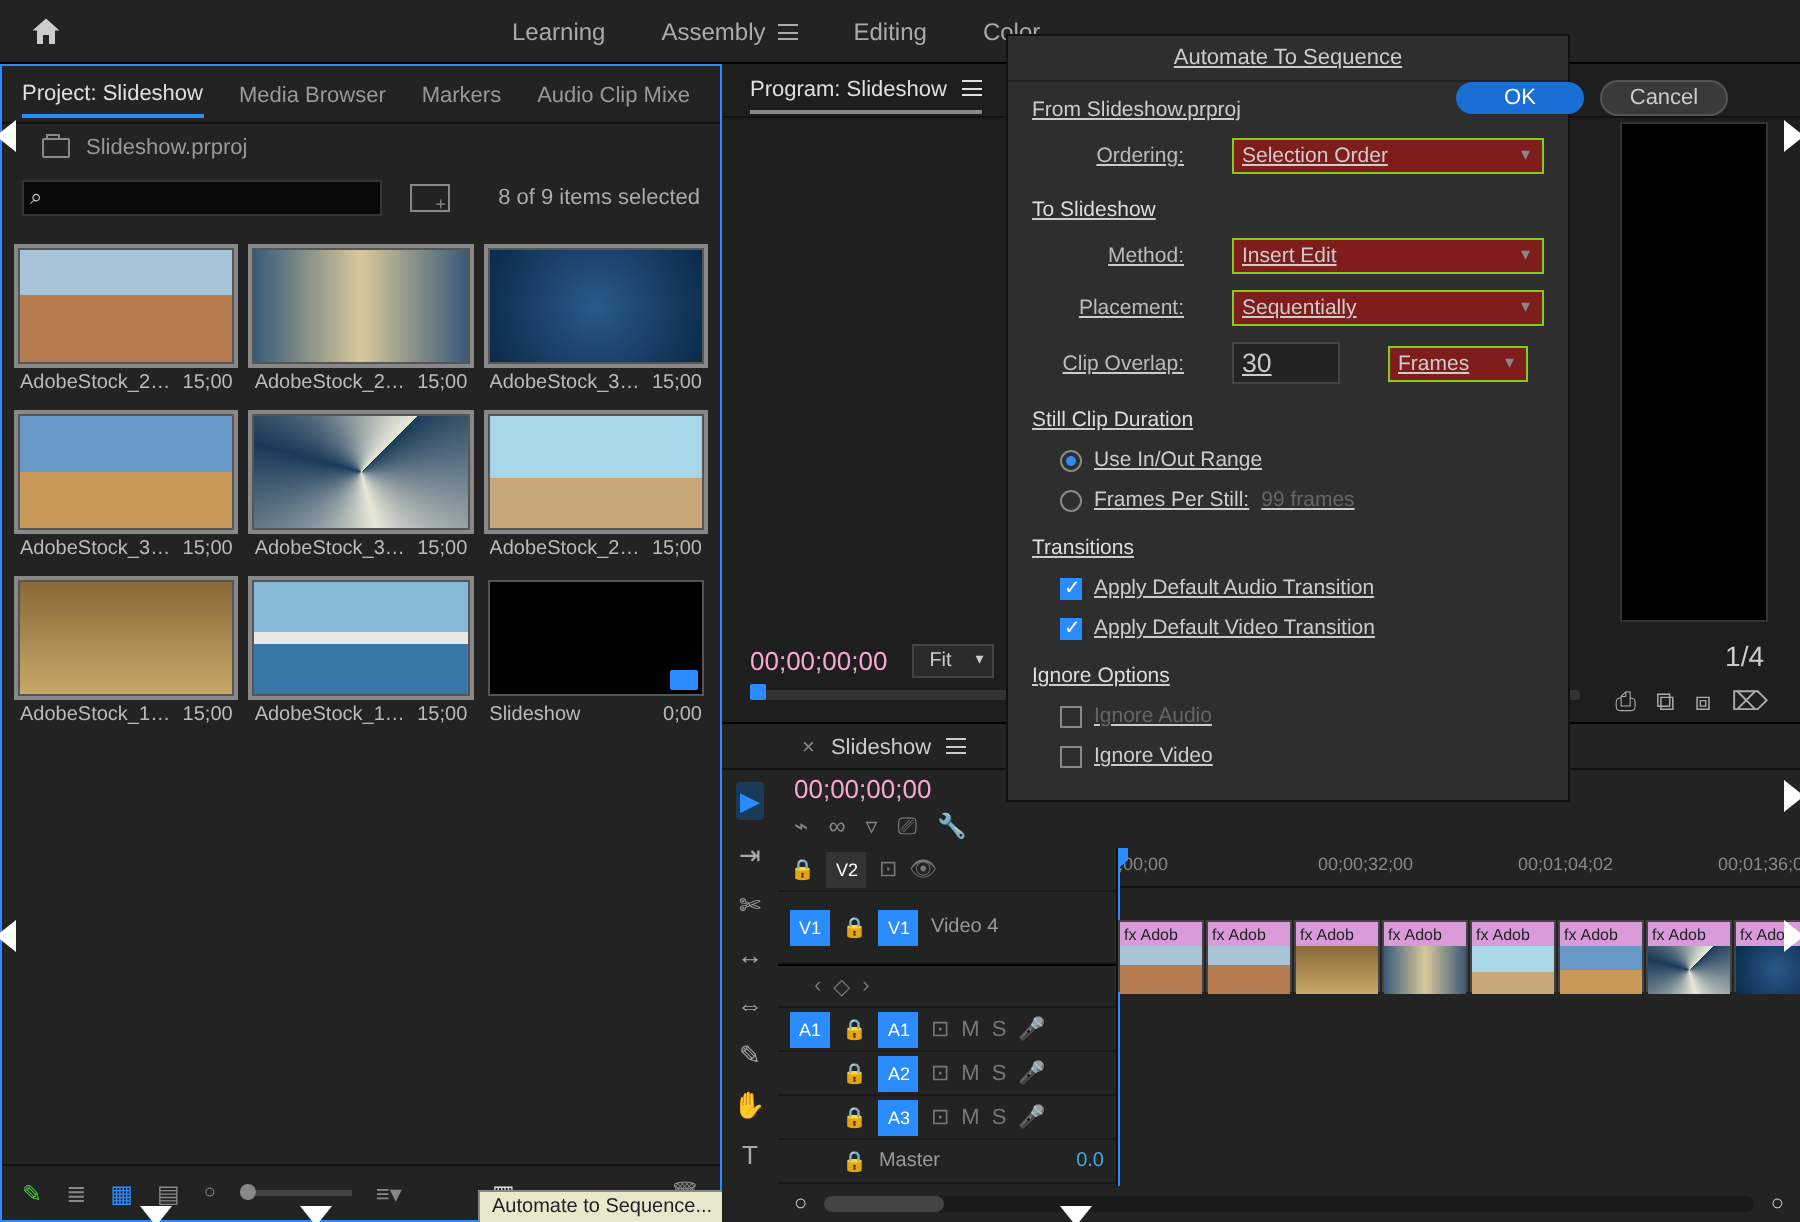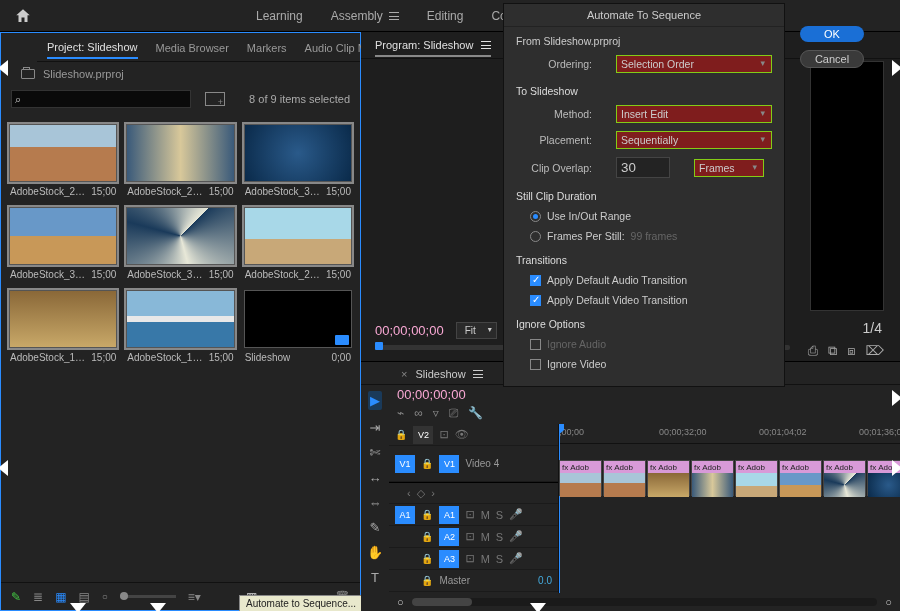--- a/index.html
+++ b/index.html
@@ -6,21 +6,21 @@
   body { background:#1a1a1a; color:#ccc; width:900px; height:611px; overflow:hidden; position:relative; font-size:11px; }
   .topbar { height:32px; background:#232323; display:flex; align-items:center; padding:0 14px; gap:24px; border-bottom:1px solid #000; }
   .home-ic { width:18px; height:18px; color:#ccc; }
   .tabs { display:flex; gap:28px; margin-left:200px; }
   .tabs span { color:#aaa; cursor:pointer; font-size:12px; display:flex; align-items:center; gap:6px;}
   .tabs span.active { color:#2a8cff; }
   .ham { display:inline-block; width:10px; height:8px; border-top:1px solid currentColor; border-bottom:1px solid currentColor; position:relative;}
   .ham::after{content:"";position:absolute;top:3px;left:0;right:0;border-top:1px solid currentColor;}
   .main { display:flex; height:579px; }
   .left-panel { width:361px; background:#232323; border:1px solid #2a8cff; display:flex; flex-direction:column; }
-  .panel-tabs { display:flex; gap:18px; padding:7px 10px 6px; border-bottom:1px solid #111; font-size:11px; align-items:center;margin-left:36px;}
+  .panel-tabs { display:flex; gap:18px; padding:7px 10px 6px; border-bottom:1px solid #111; font-size:11px; align-items:center;}
   .panel-tabs span { color:#999; cursor:pointer; white-space:nowrap;}
   .panel-tabs span.active { color:#e0e0e0; border-bottom:2px solid #2a8cff; padding-bottom:4px; margin-bottom:-5px;}
   .panel-tabs .expand { margin-left:auto; color:#2a8cff; font-size:13px;}
   .proj-path { display:flex; align-items:center; gap:8px; padding:6px 20px; color:#999;}
   .bin-ic { width:14px; height:10px; border:1px solid #888; border-radius:1px; position:relative;}
   .bin-ic::before{content:"";position:absolute;top:-3px;left:1px;width:5px;height:2px;border:1px solid #888;border-bottom:none;}
   .search-row { display:flex; align-items:center; padding:4px 10px 8px; gap:8px;}
   .search-row input { flex:0 0 150px; background:#0a0a0a; border:1px solid #333; color:#ccc; padding:2px 18px 2px 6px; height:18px; font-size:11px;}
   .search-wrap{position:relative;}
   .search-wrap .mag{position:absolute;left:4px;top:3px;}
@@ -95,38 +95,38 @@
   .zoom-row{height:18px;display:flex;align-items:center;padding:0 8px;gap:8px;}
   .zoom-bar{flex:1;height:8px;background:#1a1a1a;border-radius:4px;position:relative;}
   .zoom-handle{position:absolute;left:0;width:60px;height:8px;background:#444;border-radius:4px;}
   
   .proj-toolbar{height:28px;display:flex;align-items:center;gap:12px;padding:0 10px;border-top:1px solid #111;color:#888;font-size:12px;position:relative;}
   .proj-toolbar span{cursor:pointer;}
   .proj-toolbar .slider{width:56px;height:3px;background:#444;position:relative;}
   .proj-toolbar .slider::after{content:"";position:absolute;left:0;top:-3px;width:8px;height:8px;border-radius:50%;background:#888;}
   .tooltip{position:absolute;left:238px;bottom:-2px;background:#e8e8cc;color:#222;padding:2px 6px;font-size:10px;border:1px solid #888;white-space:nowrap;}
   
-  .dialog{position:absolute;left:503px;top:3px;width:282px;background:#2e2e2e;border:1px solid #111;z-index:100;padding-bottom:12px;font-size:10.5px;color:#ccc;}
+  .dialog{position:absolute;left:503px;top:17px;width:282px;background:#2e2e2e;border:1px solid #111;z-index:100;padding-bottom:12px;font-size:10.5px;color:#ccc;text-decoration:underline;}
   .dialog .title{background:#2e2e2e;text-align:center;padding:5px 0;border-bottom:1px solid #222;font-size:11px;}
   .dlg-body{padding:8px 12px 4px;display:flex;flex-direction:column;gap:8px;}
   .dlg-row{display:flex;align-items:center;gap:24px;}
   .dlg-row label{width:76px;text-align:right;color:#bbb;}
   .dlg-sel{flex:1;background:#7f1d1d;border:1px solid #84cc16;padding:2px 4px;position:relative;color:#ccc;}
   .dlg-sel::after{content:"▾";position:absolute;right:6px;top:2px;font-size:9px;color:#888;}
   .dlg-sel.sm{flex:0 0 70px;}
   .dlg-input{width:54px;background:#232323;border:1px solid #444;padding:2px 4px;color:#ccc;}
   .section-h{color:#ddd;margin-top:4px;}
   .radio,.check{display:flex;align-items:center;gap:6px;padding-left:14px;color:#ccc;}
   .radio .r{width:11px;height:11px;border:1px solid #888;border-radius:50%;position:relative;}
   .radio .r.on::after{content:"";position:absolute;inset:2px;background:#2a8cff;border-radius:50%;}
   .check .c{width:11px;height:11px;border:1px solid #888;position:relative;}
   .check .c.on{background:#2a8cff;border-color:#2a8cff;}
   .check .c.on::after{content:"✓";position:absolute;left:1px;top:-2px;font-size:10px;color:#fff;}
   .dim{color:#666;}
-  .dlg-btns{position:absolute;right:-80px;top:22px;display:flex;flex-direction:column;gap:8px;}
+  .dlg-btns{position:absolute;right:-80px;top:22px;display:flex;flex-direction:row;gap:8px;align-items:center;}
   .btn{width:64px;padding:2px 0;text-align:center;border-radius:10px;font-size:11px;cursor:pointer;}
   .btn.ok{background:#1a6fd6;color:#fff;}
   .btn.cancel{background:#3a3a3a;border:1px solid #555;color:#ccc;}
   .decor{position:absolute;width:0;height:0;}
   .dL{border-top:8px solid transparent;border-bottom:8px solid transparent;border-left:10px solid #fff;}
   .dR{border-top:8px solid transparent;border-bottom:8px solid transparent;border-right:10px solid #fff;}
   .dU{border-left:8px solid transparent;border-right:8px solid transparent;border-top:10px solid #fff;}
 </style>
 </head>
 <body>

